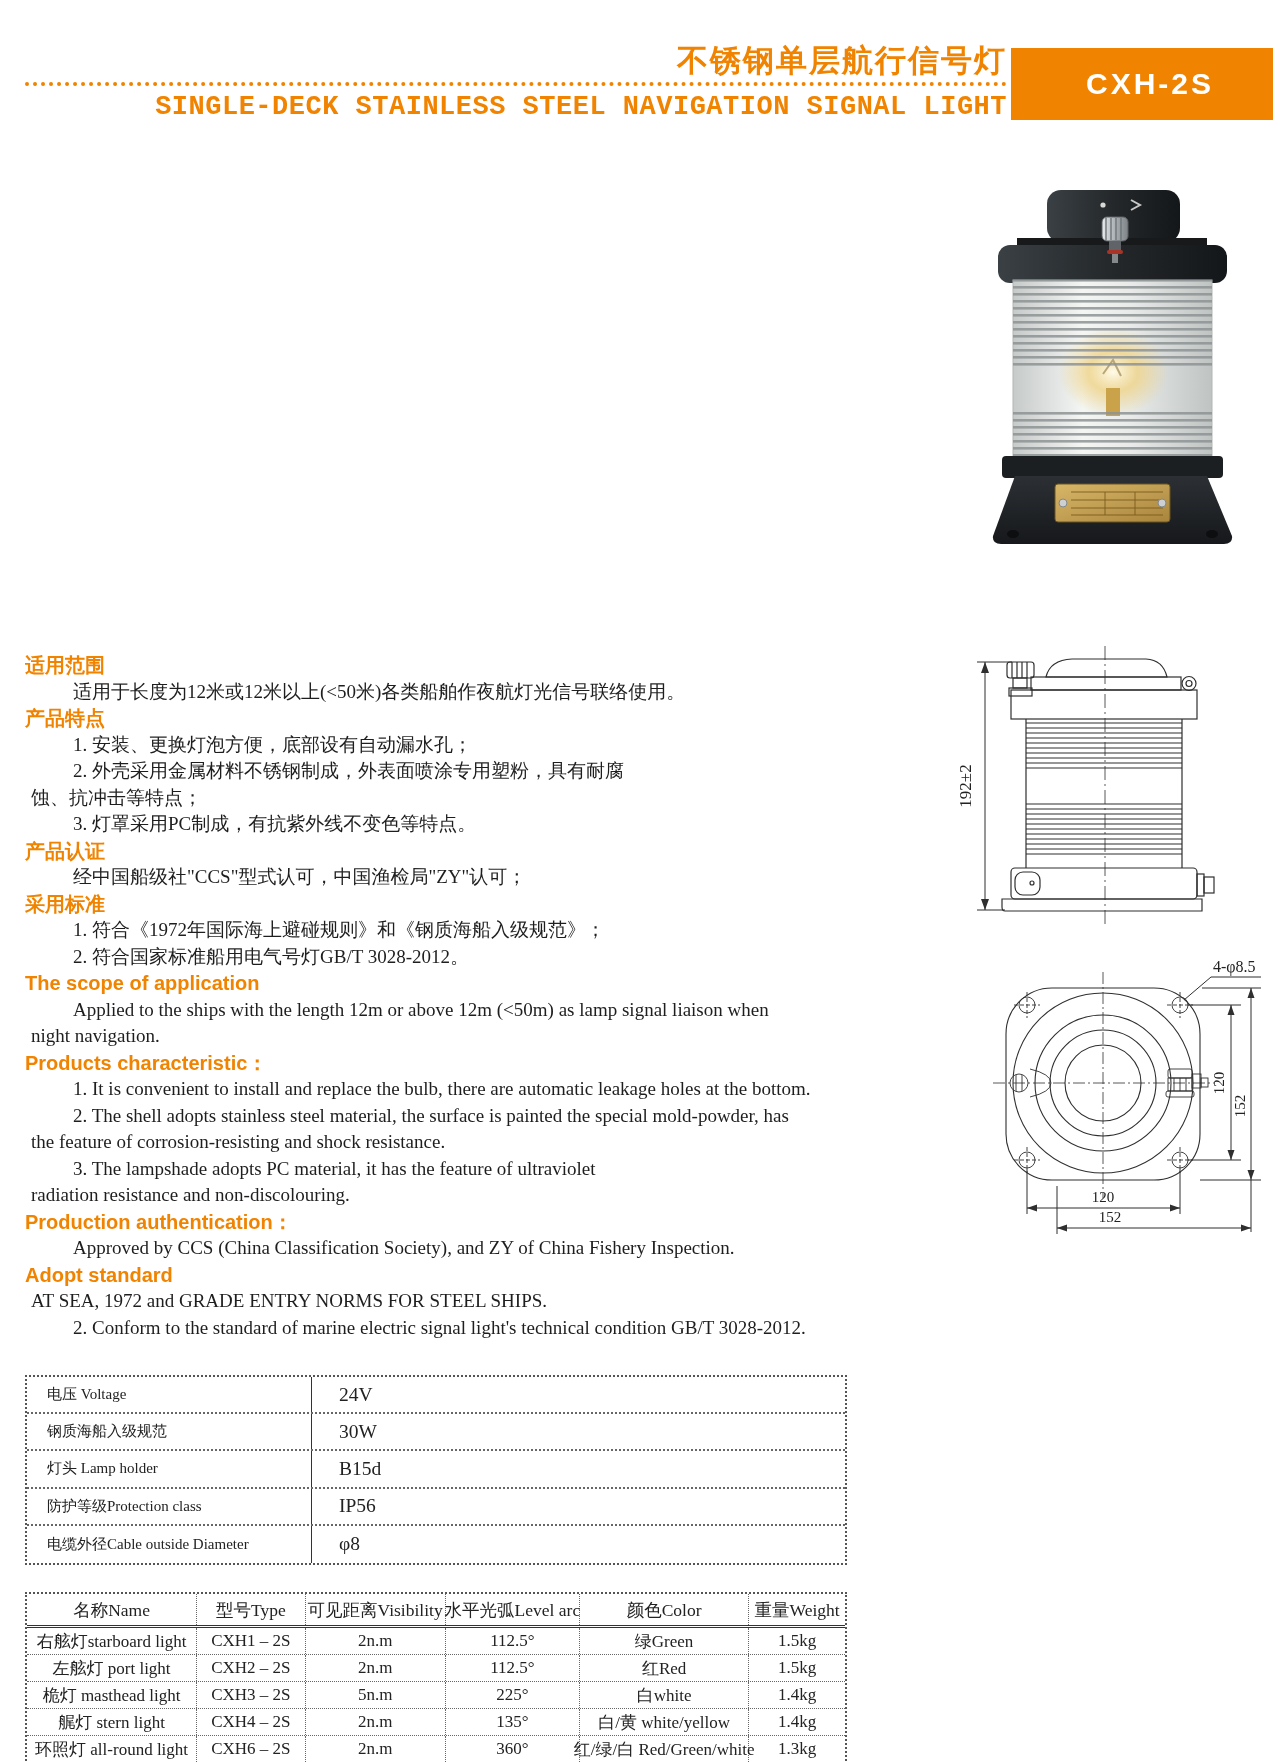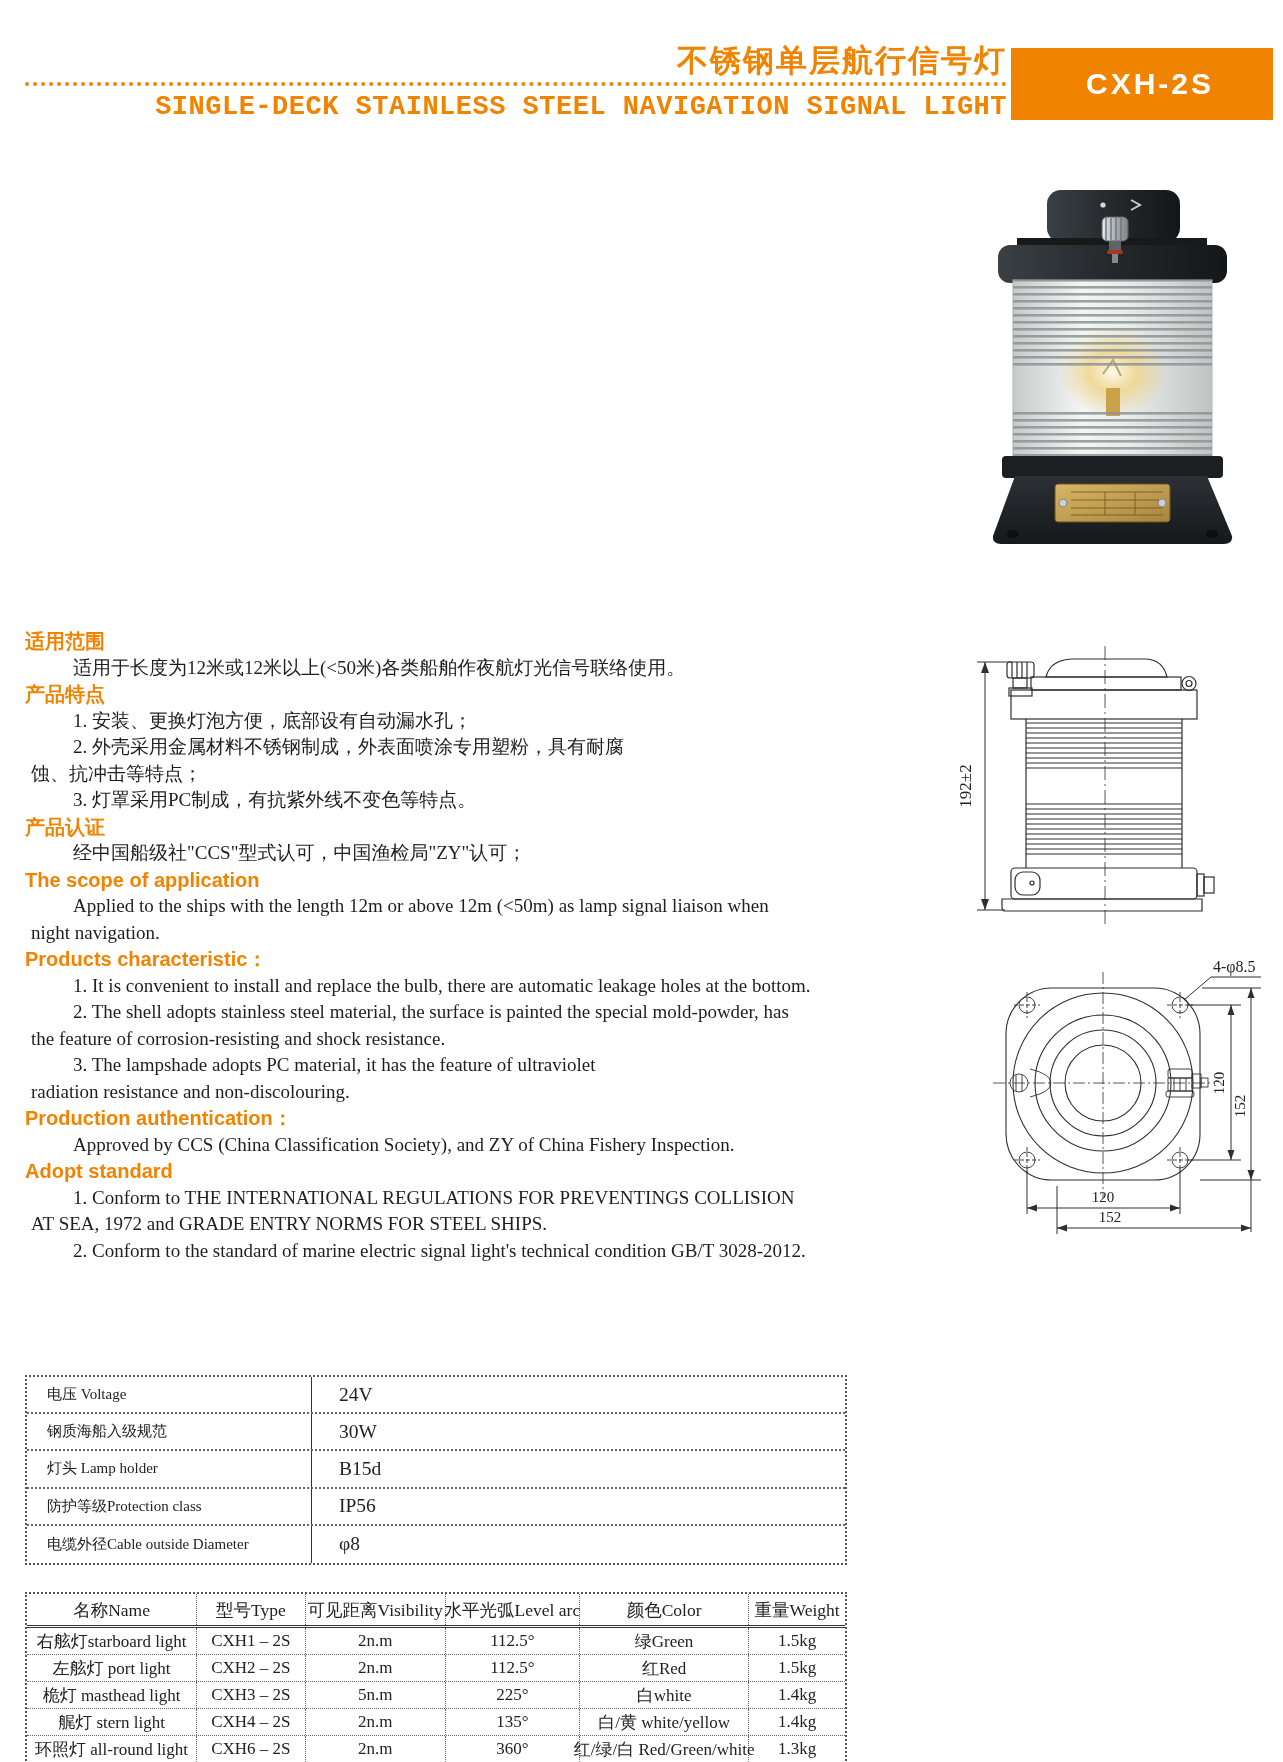--- a/index.html
+++ b/index.html
@@ -11,21 +11,21 @@
           font-weight:bold;font-size:31px;letter-spacing:2px;color:var(--accent);white-space:nowrap;}
   .dotline{position:absolute;left:25px;width:982px;top:82px;border-top:4px dotted var(--accent);}
   .ttl-en{position:absolute;right:276px;top:92px;font-family:Liberation Mono, monospace;
           font-weight:bold;font-size:27px;letter-spacing:0.5px;color:var(--accent);white-space:nowrap;}
   .badge{position:absolute;left:1011px;top:48px;width:246px;height:72px;background:var(--accent);
          display:flex;align-items:center;justify-content:center;
          font-family:"Liberation Sans","DejaVu Sans",sans-serif;font-weight:bold;font-size:30px;
          color:#fff;letter-spacing:3px;padding-left:16px;}
 
   
-  .content{position:absolute;left:25px;top:628px;width:825px;}
+  .content{position:absolute;left:25px;top:652px;width:825px;}
   .sec-h{font-family:"Liberation Sans","DejaVu Sans",sans-serif;font-weight:bold;font-size:20px;
          color:var(--accent);line-height:26.5px;white-space:nowrap;}
   .ln{font-size:19px;line-height:26.5px;color:#1e1e1e;white-space:nowrap;margin-left:6px;}
   .ln.ind{text-indent:42px;}
 
   
   .photo{position:absolute;left:985px;top:160px;}
   .sideview{position:absolute;left:850px;top:580px;}
   .bottomview{position:absolute;left:855px;top:950px;}
   svg text{font-family:"Liberation Serif","DejaVu Serif",serif;fill:#222;}
@@ -245,39 +245,43 @@
       <div class="ln ind">1. 安装、更换灯泡方便，底部设有自动漏水孔；</div>
       <div class="ln ind">2. 外壳采用金属材料不锈钢制成，外表面喷涂专用塑粉，具有耐腐</div>
       <div class="ln">蚀、抗冲击等特点；</div>
       <div class="ln ind">3. 灯罩采用PC制成，有抗紫外线不变色等特点。</div>
     </div>
     <div>
       <div class="sec-h">产品认证</div>
       <div class="ln ind">经中国船级社"CCS"型式认可，中国渔检局"ZY"认可；</div>
     </div>
     <div>
+      <div class="sec-h">采用标准</div>
+      <div class="ln ind">1. 符合《1972年国际海上避碰规则》和《钢质海船入级规范》；</div>
+      <div class="ln ind">2. 符合国家标准船用电气号灯GB/T 3028-2012。</div>
+    </div>
+    <div>
       <div class="sec-h">The scope of application</div>
       <div class="ln ind">Applied to the ships with the length 12m or above 12m (&lt;50m) as lamp signal liaison when</div>
       <div class="ln">night navigation.</div>
     </div>
     <div>
       <div class="sec-h">Products characteristic：</div>
       <div class="ln ind">1. It is convenient to install and replace the bulb, there are automatic leakage holes at the bottom.</div>
       <div class="ln ind">2. The shell adopts stainless steel material, the surface is painted the special mold-powder, has</div>
       <div class="ln">the feature of corrosion-resisting and shock resistance.</div>
       <div class="ln ind">3. The lampshade adopts PC material, it has the feature of ultraviolet</div>
       <div class="ln">radiation resistance and non-discolouring.</div>
     </div>
     <div>
       <div class="sec-h">Production authentication：</div>
       <div class="ln ind">Approved by CCS (China Classification Society), and ZY of China Fishery Inspection.</div>
     </div>
     <div>
       <div class="sec-h">Adopt standard</div>
-      <div class="ln ind">1. Conform to THE INTERNATIONAL REGULATIONS FOR PREVENTINGS COLLISION</div>
       <div class="ln">AT SEA, 1972 and GRADE ENTRY NORMS FOR STEEL SHIPS.</div>
       <div class="ln ind">2.  Conform to the standard of marine electric signal light's technical condition GB/T 3028-2012.</div>
     </div>
   </div>
 
   <div class="spec">
     <div class="spec-row">
       <div class="spec-label">电压 Voltage</div>
       <div class="spec-value">24V</div>
     </div>

